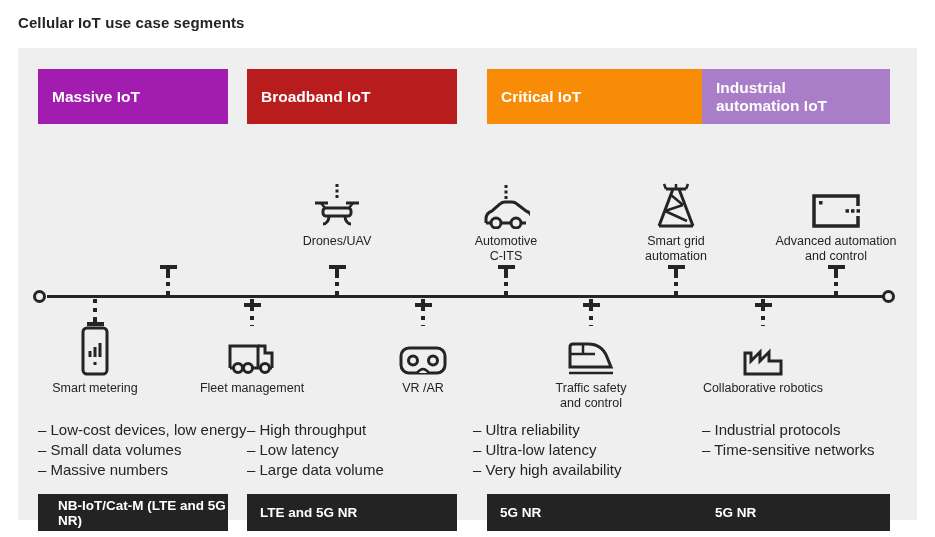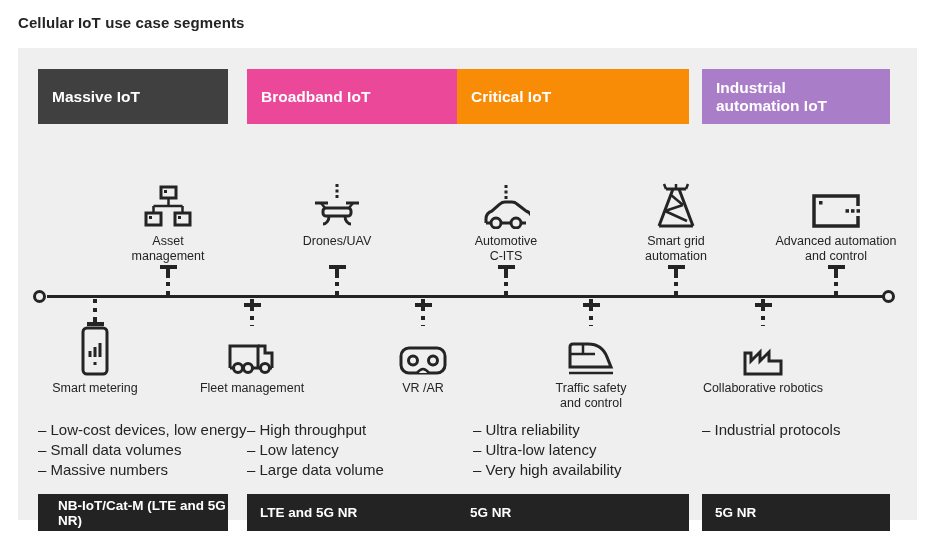--- a/index.html
+++ b/index.html
@@ -8,21 +8,21 @@
     font-family:"Liberation Sans", sans-serif;color:#242424;overflow:hidden;
   }
   .title{position:absolute;left:18px;top:14px;font-size:15px;font-weight:700;letter-spacing:.1px;}
   .panel{position:absolute;left:18px;top:48px;width:899px;height:472px;background:#efefef;}
 
   .seg-header{position:absolute;top:21px;height:55px;display:flex;align-items:center;
     color:#fff;font-weight:700;font-size:15.5px;line-height:18px;padding-left:14px;box-sizing:border-box;}
   .seg-header span{display:inline-block;max-width:130px;}
   .h1{left:20px;width:190px;}
   .h2{left:229px;width:210px;}
-  .h3{left:439px;width:232px;}
+  .h3{left:469px;width:232px;}
   .h4{left:684px;width:188px;}
 
   .timeline{position:absolute;left:29px;top:247px;width:837px;height:3px;background:#242424;}
   .t-circle{position:absolute;top:242px;width:7px;height:7px;border:3px solid #242424;border-radius:50%;background:#efefef;}
   .t-circle.left{left:15px;}
   .t-circle.right{left:864px;}
 
   .connector{position:absolute;width:17px;display:flex;flex-direction:column;align-items:center;}
   .c-dash{width:3.5px;flex:1;background:repeating-linear-gradient(to bottom,#242424 0 4.5px,transparent 4.5px 9px);}
   .c-cap{width:17px;height:8px;position:relative;flex:none;}
@@ -52,24 +52,24 @@
   .techbar{position:absolute;top:446px;height:37px;display:flex;align-items:center;
     color:#fff;font-weight:700;font-size:13.5px;padding-left:13px;box-sizing:border-box;}
 </style>
 </head>
 <body>
 
 <div class="title">Cellular IoT use case segments</div>
 
 <div class="panel">
 
-  <div class="seg-header h1" style="background: #404040;">
+  <div class="seg-header h1" style="background: #a21caf;">
       <span>Massive IoT</span>
     </div>
-  <div class="seg-header h2" style="background: #ec4899;">
+  <div class="seg-header h2" style="background: #b91c1c;">
       <span>Broadband IoT</span>
     </div>
   <div class="seg-header h3" style="background: rgb(249, 140, 7);">
       <span>Critical IoT</span>
     </div>
   <div class="seg-header h4" style="background: rgb(169, 125, 200);">
       <span>Industrial automation IoT</span>
     </div>
 
   <div class="timeline"></div>
@@ -141,37 +141,20 @@
       <div class="c-dash"></div>
     </div>
   <div class="connector conn-bottom" style="left:736.5px">
       <div class="c-cap stub-first">
         <i class="bar"></i>
         <i class="stub"></i>
       </div>
       <div class="c-dash"></div>
     </div>
 
-  <div class="usecase uc-top" style="left:75px">
-    <div class="uc-icon">
-      <svg width="50" height="44" viewBox="0 0 50 44" fill="none" stroke="#242424">
-        <rect x="18" y="2" width="15" height="11" stroke-width="3"></rect>
-        <rect x="3" y="28" width="15" height="12" stroke-width="3"></rect>
-        <rect x="32" y="28" width="15" height="12" stroke-width="3"></rect>
-        <path d="M25.5,13v8 M10.5,21h29 M10.5,21v7 M39.5,21v7" stroke-width="2.5"></path>
-        <rect x="21" y="5" width="3" height="3" fill="#242424" stroke="none"></rect>
-        <rect x="6" y="31" width="3" height="3" fill="#242424" stroke="none"></rect>
-        <rect x="35" y="31" width="3" height="3" fill="#242424" stroke="none"></rect>
-      </svg>
-    </div>
-    <div class="uc-label">
-      <span>Asset</span>
-      <span>management</span>
-    </div>
-  </div>
 
   <div class="usecase uc-top" style="left:244px">
     <div class="uc-icon">
       <svg width="48" height="45" viewBox="0 0 48 45" fill="none" stroke="#242424">
         <rect x="22.5" y="0" width="3" height="3" fill="#242424" stroke="none"></rect>
         <rect x="22.5" y="5.5" width="3" height="3" fill="#242424" stroke="none"></rect>
         <rect x="22.5" y="11" width="3" height="3" fill="#242424" stroke="none"></rect>
         <path d="M2,19h13 M33,19h13" stroke-width="3"></path>
         <path d="M8,19l4,5 M40,19l-4,5" stroke-width="2.5"></path>
         <rect x="10" y="24" width="28" height="8" rx="3" stroke-width="3"></rect>
@@ -318,20 +301,21 @@
     <div>– Ultra-low latency</div>
     <div>– Very high availability</div>
   </div>
   <div class="features f2">
     <div>– High throughput</div>
     <div>– Low latency</div>
     <div>– Large data volume</div>
   </div>
   <div class="features f4">
     <div>– Industrial protocols</div>
+    <div>– Time-sensitive networks</div>
   </div>
 
   <div class="techbar h1" style="background: rgb(35, 35, 35); padding-left: 20px;">
       <span>NB-IoT/Cat-M (LTE and 5G NR)</span>
     </div>
   <div class="techbar h2" style="background: rgb(35, 35, 35);">
       <span>LTE and 5G NR</span>
     </div>
   <div class="techbar h3" style="background: rgb(35, 35, 35);">
       <span>5G NR</span>

